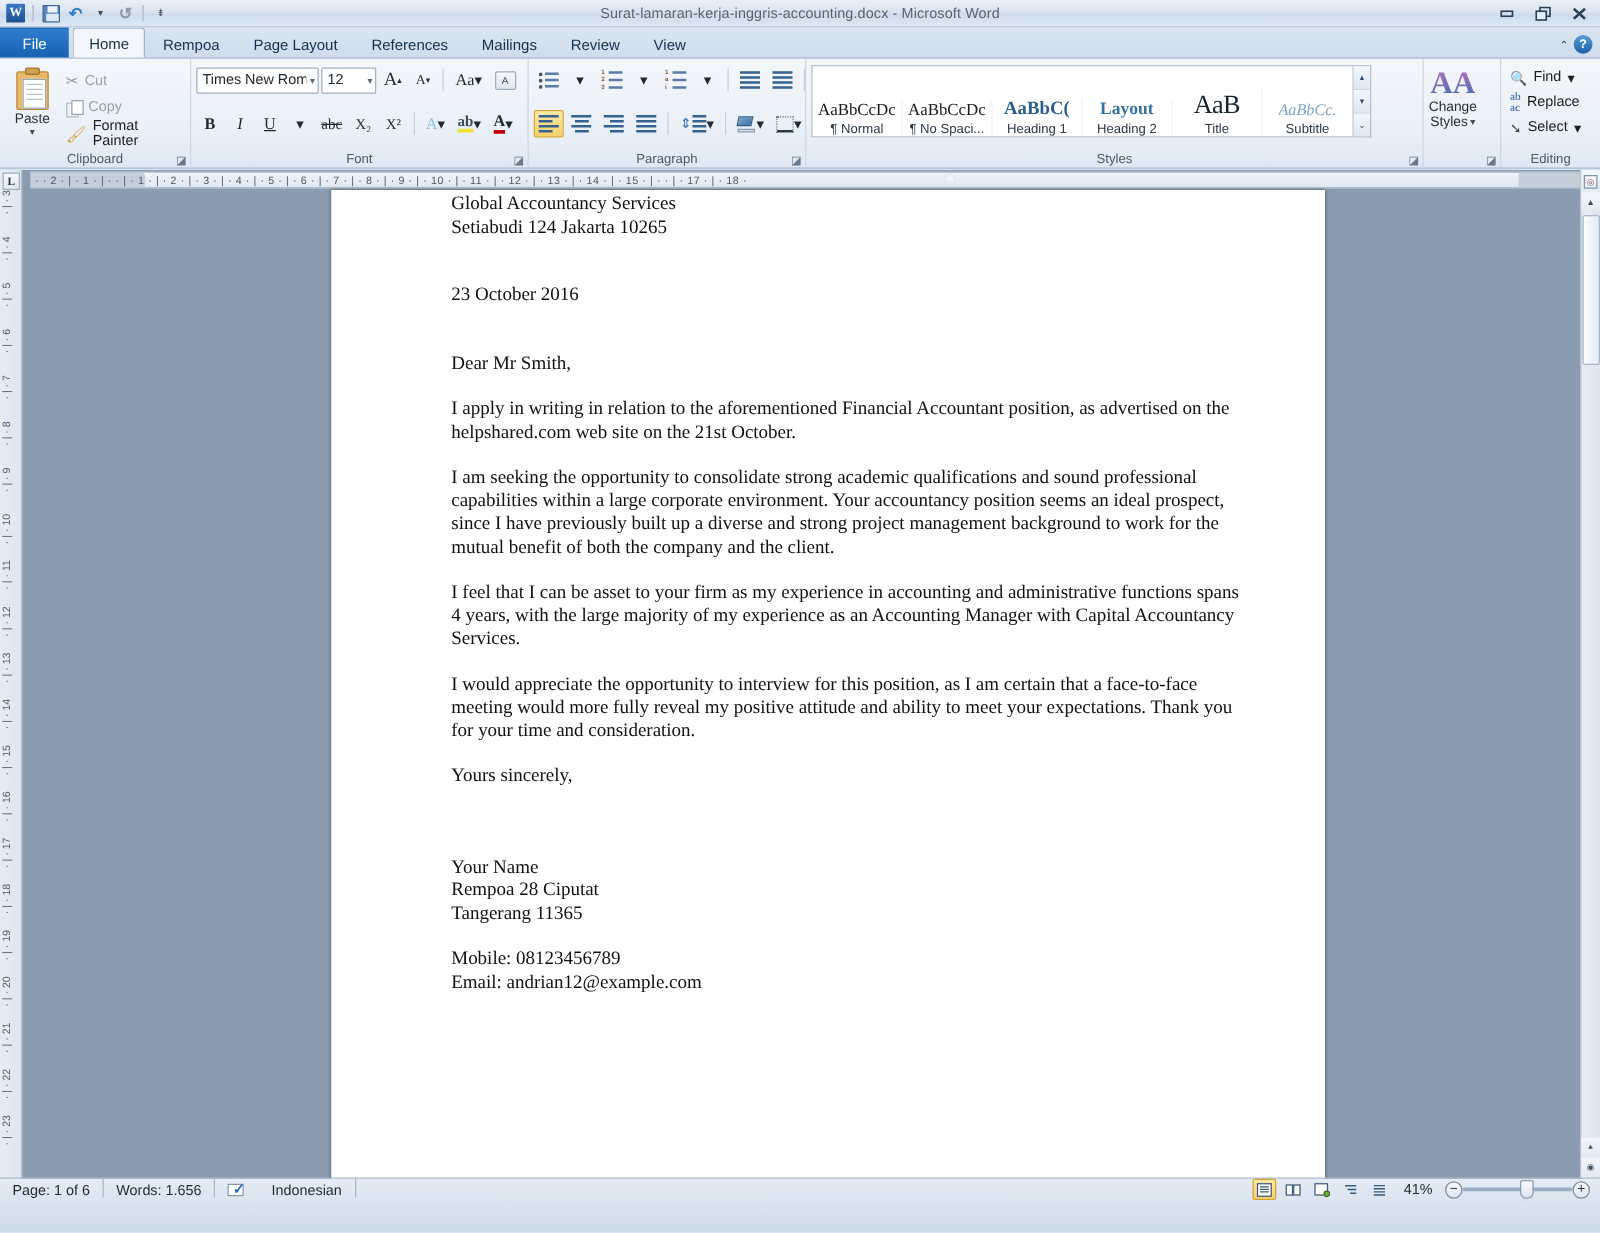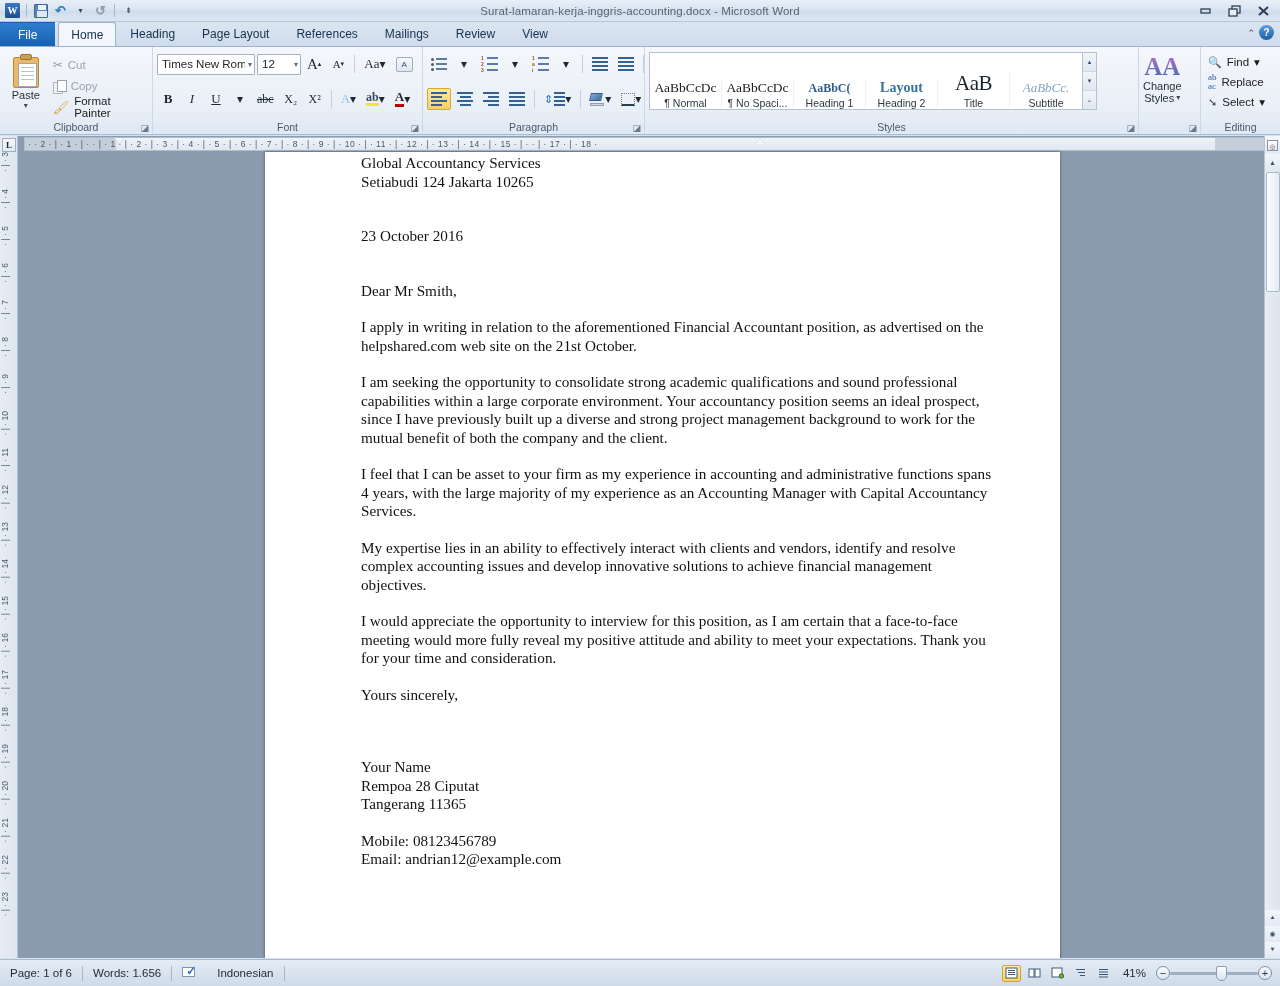--- a/index.html
+++ b/index.html
@@ -41,21 +41,21 @@
     position:absolute; left:0; right:0; text-align:center;
     font-size:11.5px; color:#5a6472; letter-spacing:.1px; pointer-events:none;
   }
   .wincontrols{ margin-left:auto; display:flex; align-items:center; gap:0; padding-right:2px; }
   .wc{ width:29px; height:20px; display:flex; align-items:center; justify-content:center; }
   .wc svg{ display:block; }
 
   
   .tabstrip{
     height:25px; background:linear-gradient(to bottom,#dae5f1,#cfdcec);
-    display:flex; padding-left:0; position:relative;
+    display:flex; align-items:flex-end; padding-left:0; position:relative;
     border-bottom:1px solid #9fb4cc;
   }
   .tab{
     height:22px; padding:0 12px; display:flex; align-items:center;
     font-size:12px; color:#1f3category; color:#16314f;
     border:1px solid transparent; border-bottom:none;
     border-radius:3px 3px 0 0; margin-right:1px;
   }
   .tab.file{
     background:linear-gradient(to bottom,#2f7dd0,#1761b0);
@@ -162,21 +162,21 @@
   .styles-wrap{ display:flex; align-items:flex-start; padding-top:2px; }
   .stylebox{
     display:flex; background:#fff; border:1px solid #b4c1d0; height:58px; align-items:flex-end;
   }
   .style{
     width:72px; display:flex; flex-direction:column; align-items:center; justify-content:center;
     border-right:1px solid #edf1f6; gap:1px;
   }
   .style:last-child{ border-right:none; }
   .sp{ font-family:"Liberation Serif", serif; font-size:13.5px; color:#1b1b1b; white-space:nowrap; overflow:hidden;}
-  .sp.h1{ color:#2e5f8a; font-weight:bold; font-size:12px;}
+  .sp.h1{ color:#2e5f8a; font-weight:bold; font-size:15px;}
   .sp.h2{ color:#35719e; font-weight:bold; font-size:14px;}
   .sp.title{ font-size:21px; color:#17242e; letter-spacing:-.5px;}
   .sp.sub{ color:#7fa5c4; font-style:italic; font-size:13px;}
   .sn{ font-size:10.5px; color:#2b3745; white-space:nowrap; }
   .stylescroll{ display:flex; flex-direction:column; width:14px; height:58px; border:1px solid #b4c1d0; border-left:none;}
   .ssb{ flex:1; display:flex; align-items:center; justify-content:center; font-size:7px; color:#39506a;
         background:linear-gradient(to bottom,#f2f6fa,#dfe7f1); border-bottom:1px solid #cdd8e4;}
   .ssb:last-child{ border-bottom:none; }
 
   
@@ -251,23 +251,23 @@
   .vs-top{ width:16px;height:18px;display:flex;align-items:center;justify-content:center;
            background:linear-gradient(to bottom,#f2f6fa,#e3eaf3); }
   .vs-btn{ width:16px;height:16px;display:flex;align-items:center;justify-content:center;
            background:linear-gradient(to bottom,#f2f6fa,#e1e9f2); font-size:7px; color:#3d5268;}
   .vs-thumb{ width:14px; height:120px; margin-top:2px;
              background:linear-gradient(to right,#fdfefe,#e2eaf3); border:1px solid #a9b8c9; border-radius:2px;}
   .vs-space{ flex:1; }
 
   
   .statusbar{
-    position:absolute; left:0; right:0; bottom:0; height:27px;
+    position:absolute; left:0; right:0; bottom:0; height:44px;
     background:linear-gradient(to bottom,#e4ebf4,#cfdbe9);
-    border-top:1px solid #a9bacd; display:flex; align-items:center;
+    border-top:1px solid #a9bacd; display:flex; align-items:flex-start;
     font-size:11.5px; color:#1f2a36;
   }
   .sb-item{ padding:0 10px; display:flex; align-items:center; gap:5px; height:20px; }
   .sb-div{ width:1px; height:15px; background:#a7b6c7; }
   .sb-right{ margin-left:auto; display:flex; align-items:center; gap:4px; padding-right:8px;}
   .viewbtn{ width:19px;height:17px;display:flex;align-items:center;justify-content:center;
             border:1px solid transparent; border-radius:2px; }
   .viewbtn.on{ background:linear-gradient(to bottom,#fdeaa9,#f6d066); border-color:#d5a42c;}
   .zoomtext{ padding:0 6px; font-size:11.5px; }
   .zoomslider{ display:flex; align-items:center; gap:0; }
@@ -325,21 +325,21 @@
       <svg width="14" height="12">
           <path d="M2,2 L11,10 M11,2 L2,10" stroke="#2b3f57" stroke-width="2" fill="none"></path>
         </svg>
     </div>
   </div>
 </div>
 
 <div class="tabstrip">
   <div class="tab file">File</div>
   <div class="tab active">Home</div>
-  <div class="tab">Heading</div>
+  <div class="tab">Rempoa</div>
   <div class="tab">Page Layout</div>
   <div class="tab">References</div>
   <div class="tab">Mailings</div>
   <div class="tab">Review</div>
   <div class="tab">View</div>
   <div class="tabright">
     <div style="font-size:9px;color:#2d4563;">⌃</div>
     <div style="width:15px;height:15px;border-radius:50%;background:linear-gradient(to bottom,#5a9fdc,#1c5fa8);color:#fff;font-size:10px;font-weight:bold;display:flex;align-items:center;justify-content:center;">?</div>
   </div>
 </div>
@@ -728,21 +728,20 @@
 
     <div class="page">
       <div class="pagebody" id="doc-body">
           <p class="pp tight">Global Accountancy Services</p>
           <p class="pp gap-lg">Setiabudi 124 Jakarta 10265</p>
           <p class="pp gap-lg">23 October 2016</p>
           <p class="pp">Dear Mr Smith,</p>
           <p class="pp">I apply in writing in relation to the aforementioned Financial Accountant position, as advertised on the helpshared.com web site on the 21st October.</p>
           <p class="pp">I am seeking the opportunity to consolidate strong academic qualifications and sound professional capabilities within a large corporate environment. Your accountancy position seems an ideal prospect, since I have previously built up a diverse and strong project management background to work for the mutual benefit of both the company and the client.</p>
           <p class="pp">I feel that I can be asset to your firm as my experience in accounting and administrative functions spans 4 years, with the large majority of my experience as an Accounting Manager with Capital Accountancy Services.</p>
-          <p class="pp">My expertise lies in an ability to effectively interact with clients and vendors, identify and resolve complex accounting issues and develop innovative solutions to achieve financial management objectives.</p>
           <p class="pp">I would appreciate the opportunity to interview for this position, as I am certain that a face-to-face meeting would more fully reveal my positive attitude and ability to meet your expectations. Thank you for your time and consideration.</p>
           <p class="pp gap-xl">Yours sincerely,</p>
           <p class="pp tight">Your Name</p>
           <p class="pp tight">Rempoa 28 Ciputat</p>
           <p class="pp">Tangerang 11365</p>
           <p class="pp tight">Mobile: 08123456789</p>
           <p class="pp tight">Email: andrian12@example.com</p>
         </div>
     </div>
 

